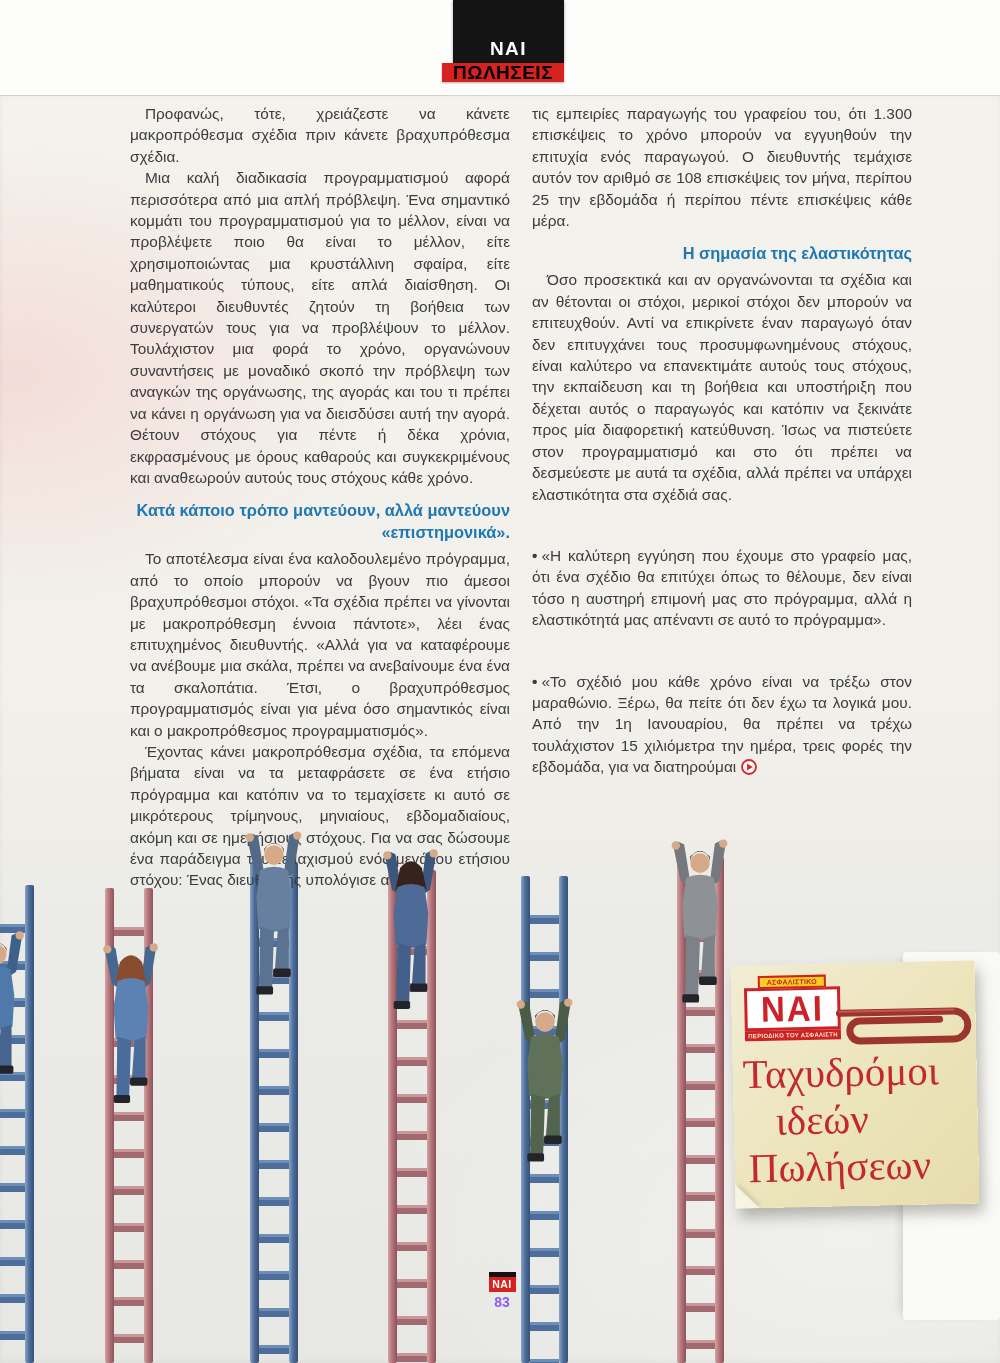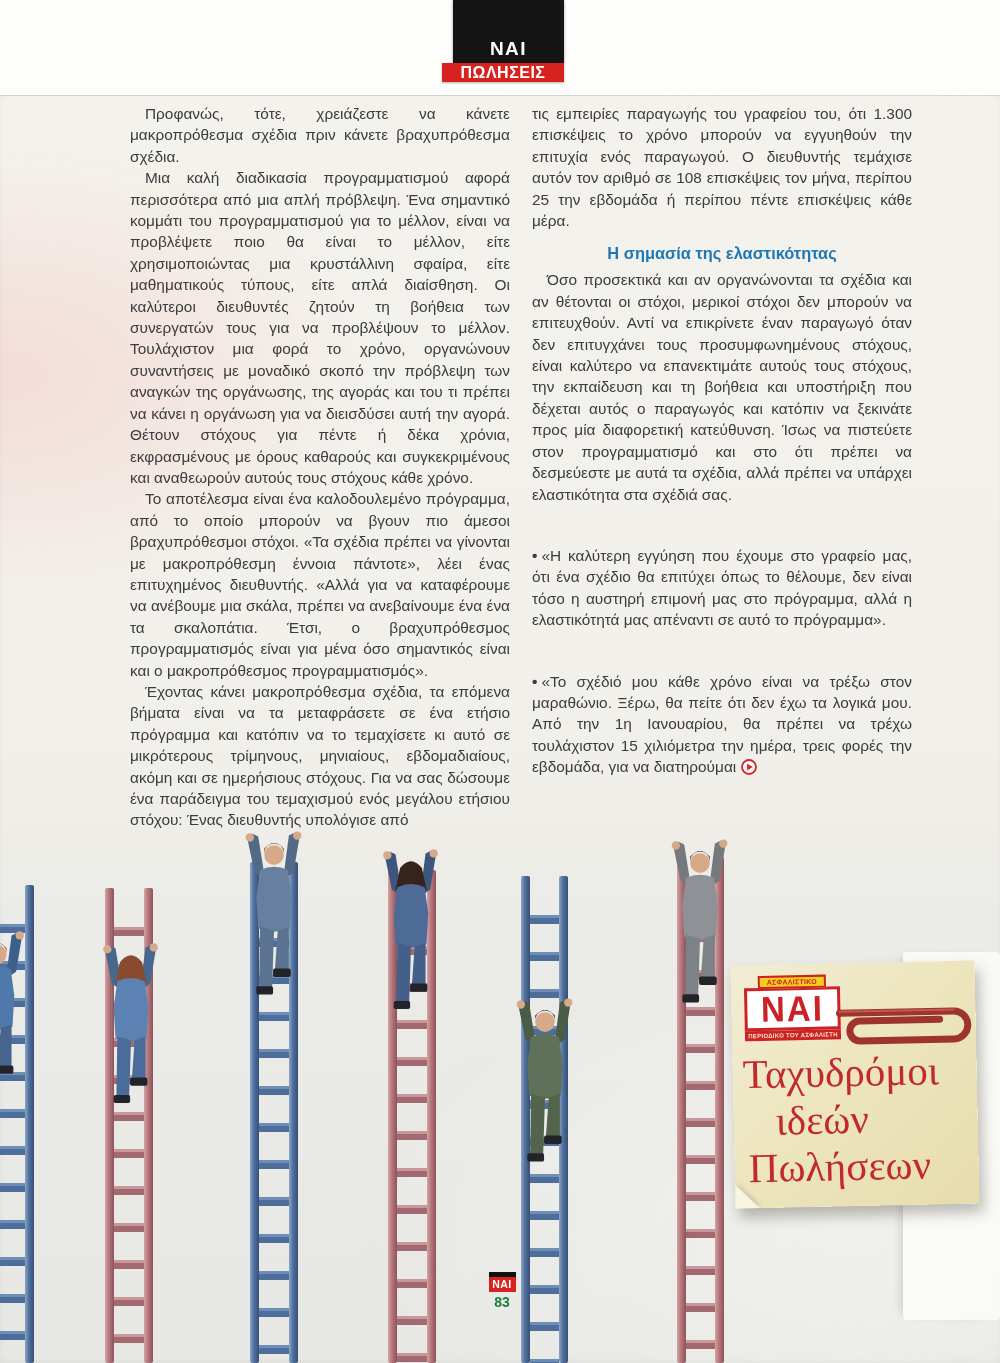--- a/index.html
+++ b/index.html
@@ -22,32 +22,32 @@
   .masthead .black-tab{
     position:absolute;left:11px;top:0;width:111px;height:63px;background:#141414;
     display:flex;align-items:flex-end;justify-content:center;
     box-shadow:0 1px 3px rgba(0,0,0,0.35);
   }
   .masthead .black-tab span{color:#ffffff;font-weight:700;font-size:19px;letter-spacing:1.5px;padding-bottom:3px;}
   .masthead .red-tab{
     position:absolute;left:0;top:63px;width:122px;height:19px;background:#d6231f;
     display:flex;align-items:center;justify-content:center;box-shadow:0 1px 2px rgba(0,0,0,0.3);
   }
-  .masthead .red-tab span{color:#ffffff;font-weight:700;font-size:16px;letter-spacing:0.5px;text-align:right;}
+  .masthead .red-tab span{color:#000000;font-weight:700;font-size:19px;letter-spacing:0.5px;text-align:right;}
   
   .columns{
     position:absolute;left:130px;top:103px;width:782px;z-index:5;
     display:flex;gap:22px;color:#3c3c3e;
   }
   .col{width:380px;font-size:15.4px;line-height:21.4px;text-align:justify;}
   .col p{margin:0;}
   .col p.ind{text-indent:15px;}
   .col h2{
     color:#1e78b5;font-size:16.4px;line-height:22px;font-weight:700;
-    margin:11px 0 5px;text-align:center;
+    margin:11px 0 5px;text-align:right;
   }
   .col p.lead{color:#1e78b5;font-weight:700;margin:9px 0 4px;text-align:left;line-height:21.6px;}
   .col p.bullet{text-indent:0;margin-top:40px;}
   .bdot{font-weight:700;margin-right:4px;}
   .go-icon{display:inline-block;vertical-align:-3px;margin-left:5px;}
   
   .ladder{position:absolute;display:flex;z-index:3;}
   .ladder .rail{width:9px;border-radius:2px;}
   .ladder .rungs{flex:1;margin-top:11px;}
   .ladder.blue .rail{background:linear-gradient(90deg,#8aa5c7,#4e6f9d 45%,#374f76);}
@@ -101,21 +101,21 @@
   .note-text .l3{padding-left:4px;}
   .note-text div{white-space:nowrap;}
   
   .footer{position:absolute;left:483px;top:1272px;width:38px;z-index:9;text-align:center;}
   .footer .mini-logo{width:27px;margin:0 auto;}
   .footer .mini-top{height:5px;background:#111111;}
   .footer .mini-red{
     background:#d6231f;color:#ffffff;font-weight:900;font-size:10.5px;
     line-height:15px;letter-spacing:0.5px;
   }
-  .footer .pagenum{margin-top:2px;color:#15803d;font-weight:700;font-size:14px;}
+  .footer .pagenum{margin-top:2px;color:#8b5cf6;font-weight:700;font-size:14px;}
 </style>
 </head>
 <body>
 
 <div class="canvas">
 
   <div class="page"></div>
 
   <div class="masthead">
     <div class="black-tab">
@@ -123,20 +123,21 @@
     </div>
     <div class="red-tab">
       <span>ΠΩΛΗΣΕΙΣ</span>
     </div>
   </div>
 
   <div class="columns">
     <div class="col">
       <p class="ind">Προφανώς, τότε, χρειάζεστε να κάνετε μακροπρόθεσμα σχέδια πριν κάνετε βραχυπρόθεσμα σχέδια.</p>
       <p class="ind">Μια καλή διαδικασία προγραμματισμού αφορά περισσότερα από μια απλή πρόβλεψη. Ένα σημαντικό κομμάτι του προγραμματισμού για το μέλλον, είναι να προβλέψετε ποιο θα είναι το μέλλον, είτε χρησιμοποιώντας μια κρυστάλλινη σφαίρα, είτε μαθηματικούς τύπους, είτε απλά διαίσθηση. Οι καλύτεροι διευθυντές ζητούν τη βοήθεια των συνεργατών τους για να προβλέψουν το μέλλον. Τουλάχιστον μια φορά το χρόνο, οργανώνουν συναντήσεις με μοναδικό σκοπό την πρόβλεψη των αναγκών της οργάνωσης, της αγοράς και του τι πρέπει να κάνει η οργάνωση για να διεισδύσει αυτή την αγορά. Θέτουν στόχους για πέντε ή δέκα χρόνια, εκφρασμένους με όρους καθαρούς και συγκεκριμένους και αναθεωρούν αυτούς τους στόχους κάθε χρόνο.</p>
+      <h2>Κατά κάποιο τρόπο μαντεύουν, αλλά μαντεύουν «επιστημονικά».</h2>
       <p class="ind">Το αποτέλεσμα είναι ένα καλοδουλεμένο πρόγραμμα, από το οποίο μπορούν να βγουν πιο άμεσοι βραχυπρόθεσμοι στόχοι. «Τα σχέδια πρέπει να γίνονται με μακροπρόθεσμη έννοια πάντοτε», λέει ένας επιτυχημένος διευθυντής. «Αλλά για να καταφέρουμε να ανέβουμε μια σκάλα, πρέπει να ανεβαίνουμε ένα ένα τα σκαλοπάτια. Έτσι, ο βραχυπρόθεσμος προγραμματισμός είναι για μένα όσο σημαντικός είναι και ο μακροπρόθεσμος προγραμματισμός».</p>
       <p class="ind">Έχοντας κάνει μακροπρόθεσμα σχέδια, τα επόμενα βήματα είναι να τα μεταφράσετε σε ένα ετήσιο πρόγραμμα και κατόπιν να το τεμαχίσετε κι αυτό σε μικρότερους τρίμηνους, μηνιαίους, εβδομαδιαίους, ακόμη και σε ημερήσιους στόχους. Για να σας δώσουμε ένα παράδειγμα του τεμαχισμού ενός μεγάλου ετήσιου στόχου: Ένας διευθυντής υπολόγισε από</p>
     </div>
     <div class="col">
       <p>τις εμπειρίες παραγωγής του γραφείου του, ότι 1.300 επισκέψεις το χρόνο μπορούν να εγγυηθούν την επιτυχία ενός παραγωγού. Ο διευθυντής τεμάχισε αυτόν τον αριθμό σε 108 επισκέψεις τον μήνα, περίπου 25 την εβδομάδα ή περίπου πέντε επισκέψεις κάθε μέρα.</p>
       <h2>Η σημασία της ελαστικότητας</h2>
       <p class="ind">Όσο προσεκτικά και αν οργανώνονται τα σχέδια και αν θέτονται οι στόχοι, μερικοί στόχοι δεν μπορούν να επιτευχθούν. Αντί να επικρίνετε έναν παραγωγό όταν δεν επιτυγχάνει τους προσυμφωνημένους στόχους, είναι καλύτερο να επανεκτιμάτε αυτούς τους στόχους, την εκπαίδευση και τη βοήθεια και υποστήριξη που δέχεται αυτός ο παραγωγός και κατόπιν να ξεκινάτε προς μία διαφορετική κατεύθυνση. Ίσως να πιστεύετε στον προγραμματισμό και στο ότι πρέπει να δεσμεύεστε με αυτά τα σχέδια, αλλά πρέπει να υπάρχει ελαστικότητα στα σχέδιά σας.</p>
       <p class="bullet"><span class="bdot">•</span><span>«Η καλύτερη εγγύηση που έχουμε στο γραφείο μας, ότι ένα σχέδιο θα επιτύχει όπως το θέλουμε, δεν είναι τόσο η αυστηρή επιμονή μας στο πρόγραμμα, αλλά η ελαστικότητά μας απέναντι σε αυτό το πρόγραμμα».</span></p>
       <p class="bullet"><span class="bdot">•</span><span>«Το σχέδιό μου κάθε χρόνο είναι να τρέξω στον μαραθώνιο. Ξέρω, θα πείτε ότι δεν έχω τα λογικά μου. Από την 1η Ιανουαρίου, θα πρέπει να τρέχω τουλάχιστον 15 χιλιόμετρα την ημέρα, τρεις φορές την εβδομάδα, για να διατηρούμαι</span><svg class="go-icon" width="16" height="16" viewBox="0 0 16 16">
             <circle cx="8" cy="8" r="7" fill="#ffffff" stroke="#d6252b" stroke-width="1.8"></circle>

